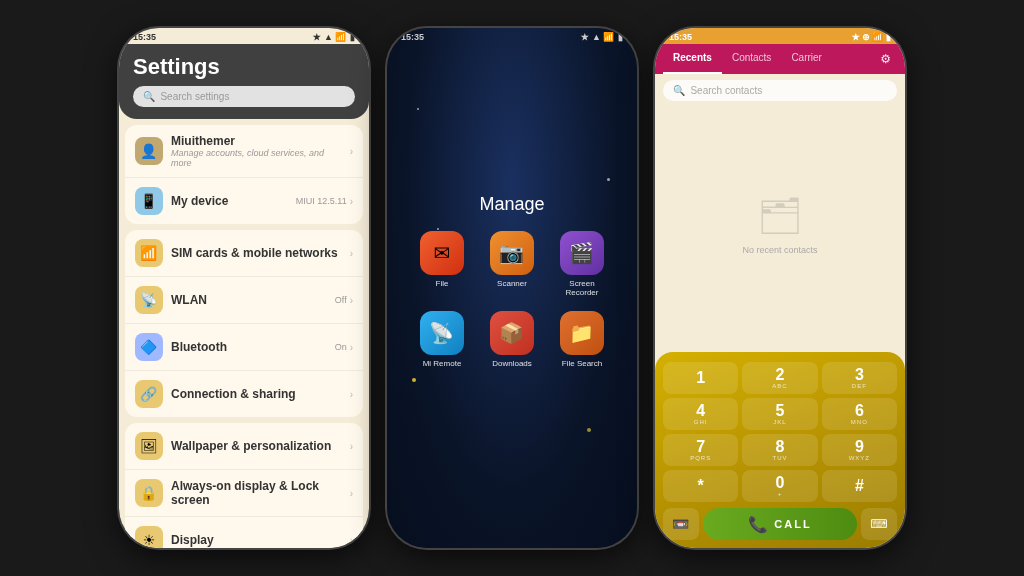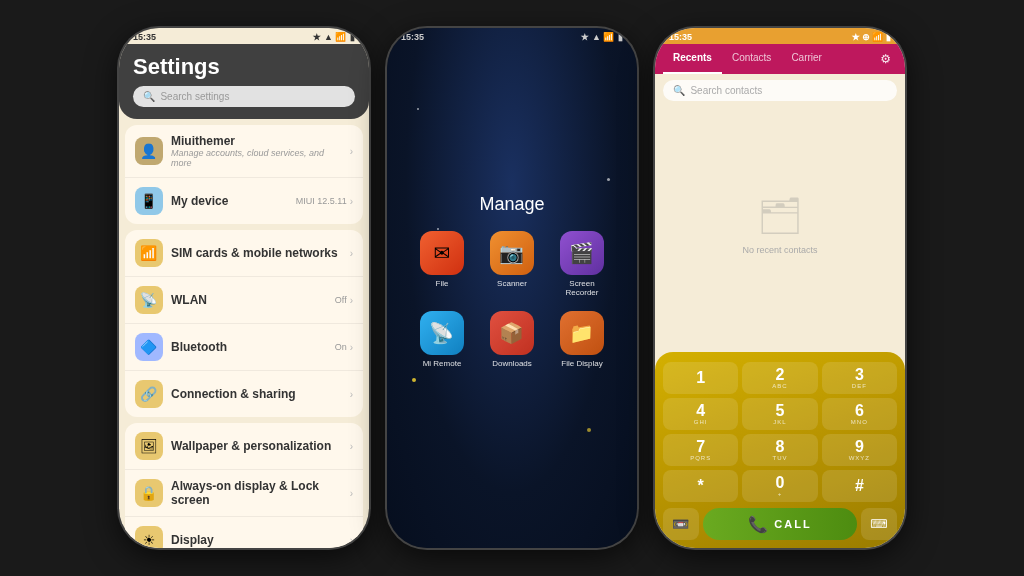--- a/index.html
+++ b/index.html
@@ -520,21 +520,21 @@
             <span class="app-label">Mi Remote</span>
           </div>
 
           <div class="app-item">
             <div class="app-icon" style="background:linear-gradient(135deg,#e05040,#c03020);">📦</div>
             <span class="app-label">Downloads</span>
           </div>
 
           <div class="app-item">
             <div class="app-icon" style="background:linear-gradient(135deg,#e07030,#c05010);">📁</div>
-            <span class="app-label">File Display</span>
+            <span class="app-label">File Search</span>
           </div>
         </div>
       </div>
     </div>
   </div>
 </div>
 
 <div class="phone phone-3">
   <div class="phone-inner">
     <div class="screen">

